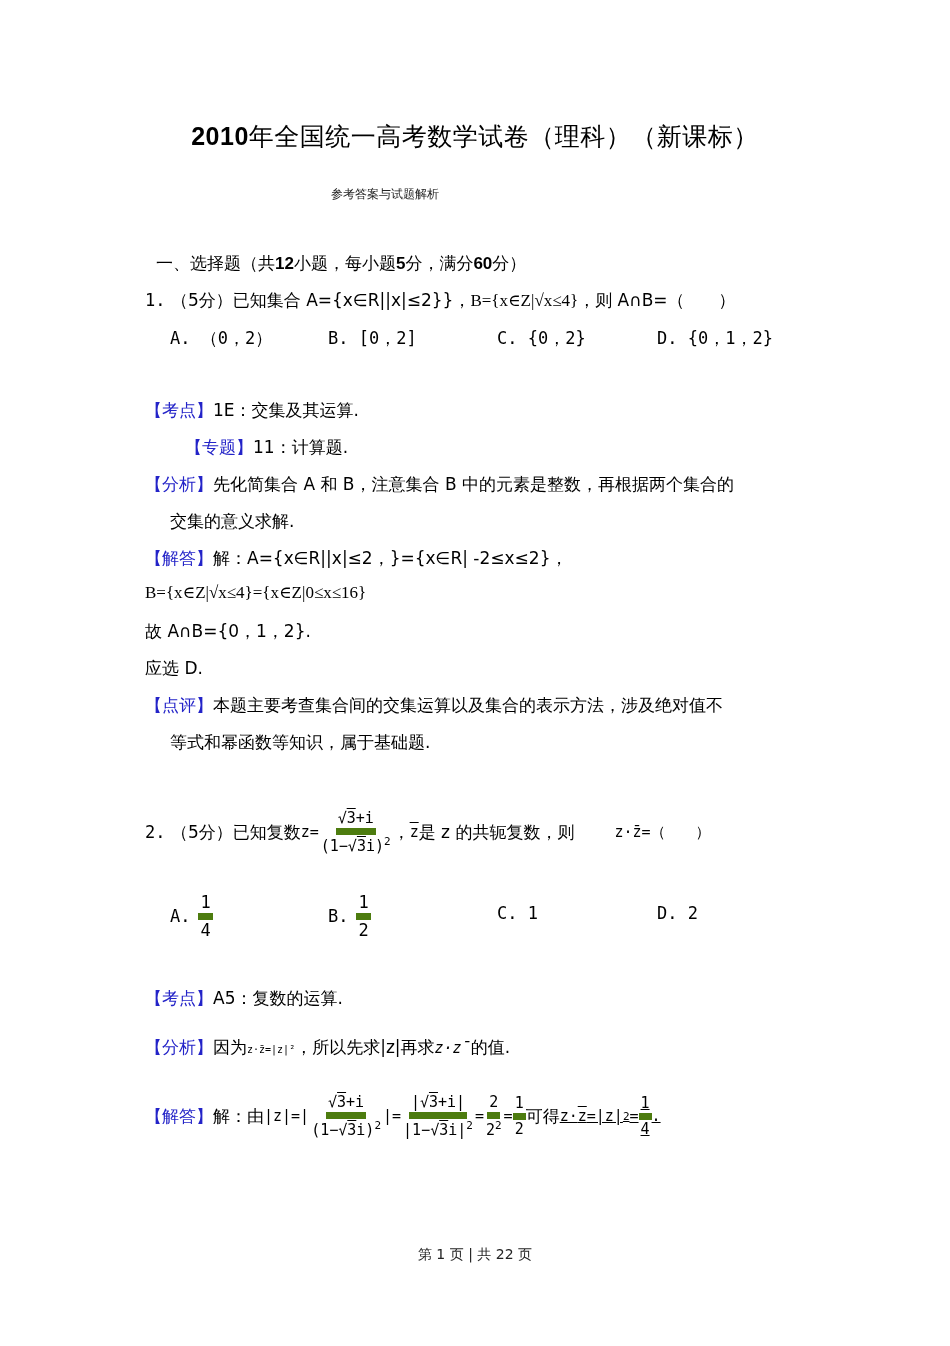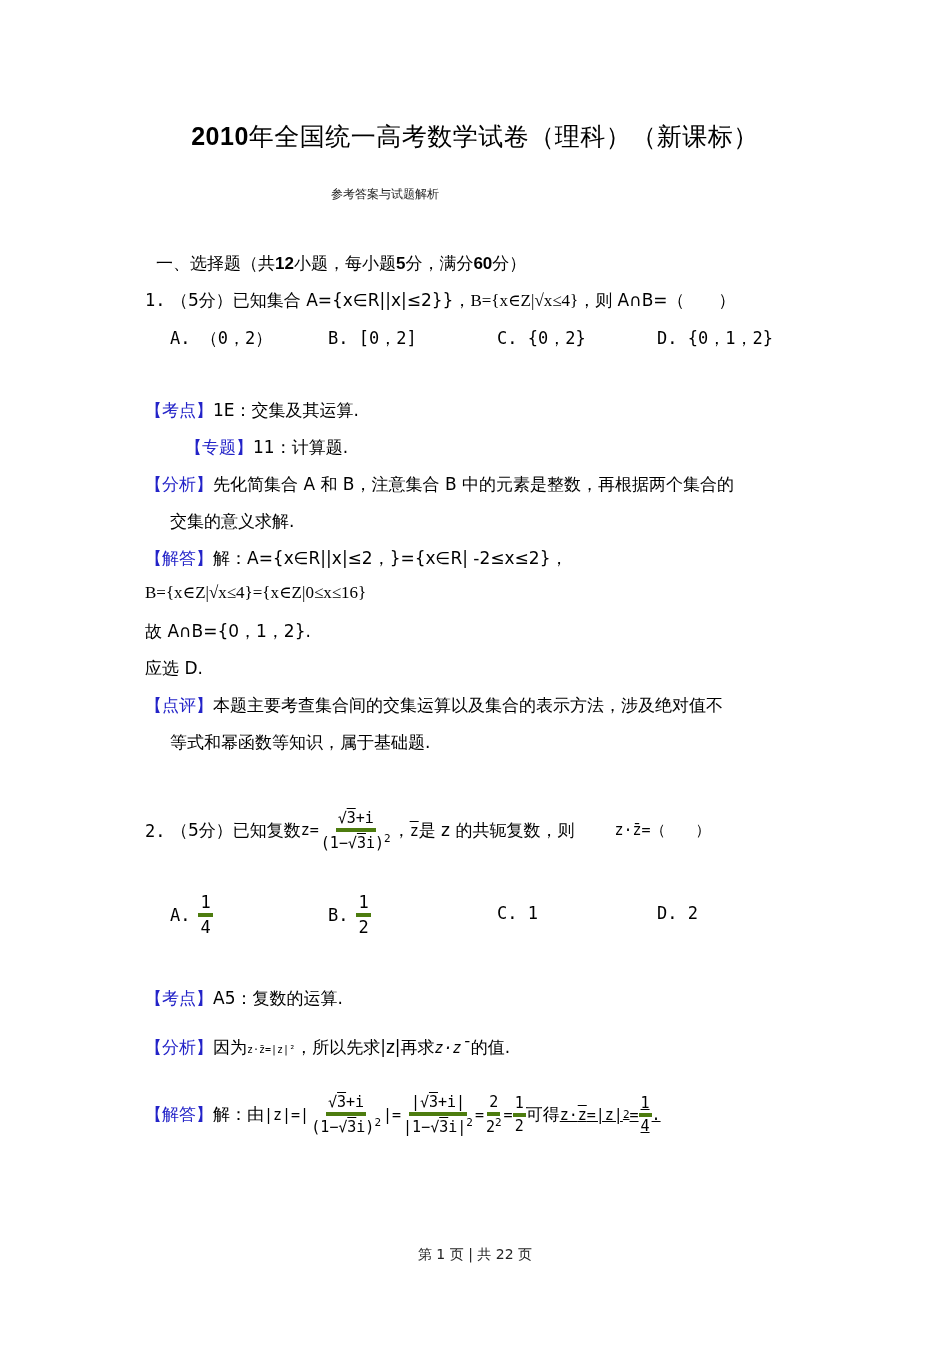--- a/index.html
+++ b/index.html
@@ -8,21 +8,21 @@
   .abs { position: absolute; white-space: nowrap; }
   .title { left: 0; width: 950px; text-align: center; top: 120px; font-size: 25px; letter-spacing: 0.5px; }
   .title b { font-family: "Liberation Sans", sans-serif; font-weight: bold; }
   .subtitle { left: 0; width: 770px; text-align: center; top: 186px; font-size: 12px; color: #222; }
   .line { font-size: 17px; }
   .blue { color: #2323c8; }
   .bold { font-weight: bold; font-family: "Liberation Sans", sans-serif; }
   .serif { font-family: "Liberation Serif", "DejaVu Serif", serif; }
   .mono { font-family: "DejaVu Sans Mono", monospace; }
   .frac { display: inline-flex; flex-direction: column; align-items: center; vertical-align: middle; font-family: "DejaVu Sans Mono", monospace; }
-  .frac .num { padding: 0 2px 1px 2px; border-bottom: 4px solid #4d7c0f; line-height: 1.1; }
+  .frac .num { padding: 0 2px 1px 2px; border-bottom: 7px solid #4d7c0f; line-height: 1.1; }
   .frac .den { padding: 1px 2px 0 2px; line-height: 1.1; }
   .over { text-decoration: overline; }
   sup { font-size: 11px; }
   .opt { position: absolute; font-size: 17px; }
   .footer { left: 0; width: 950px; text-align: center; top: 1246px; font-size: 14px; color: #222; }
 </style>
 </head>
 <body>
 
 <div class="abs title">

